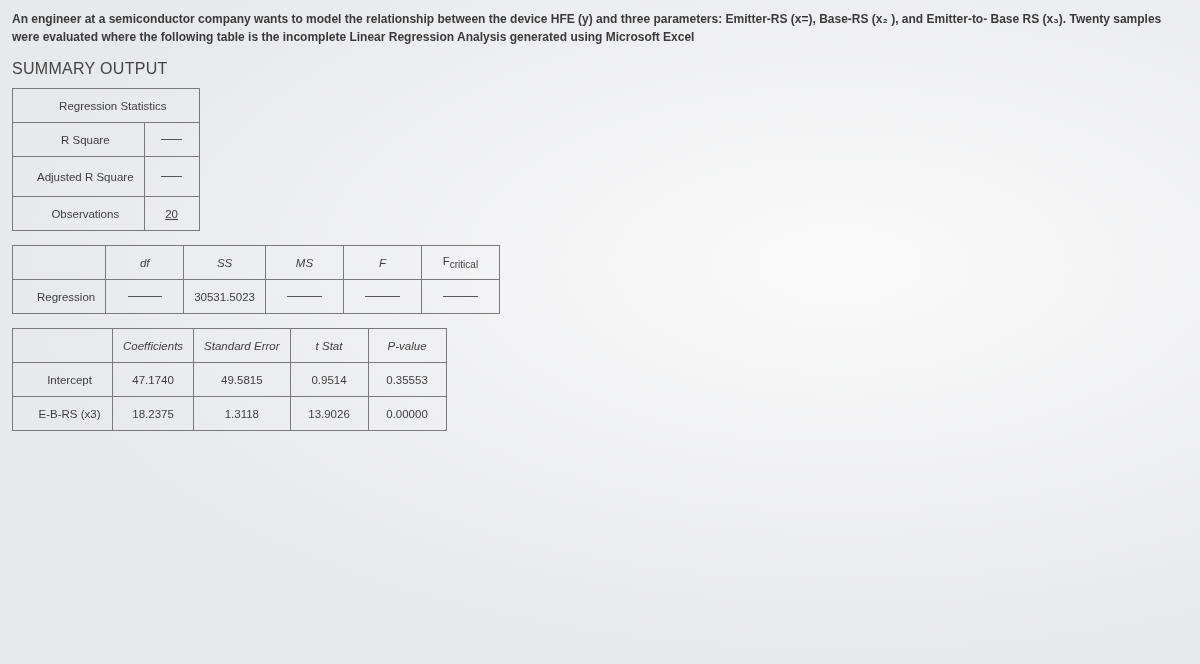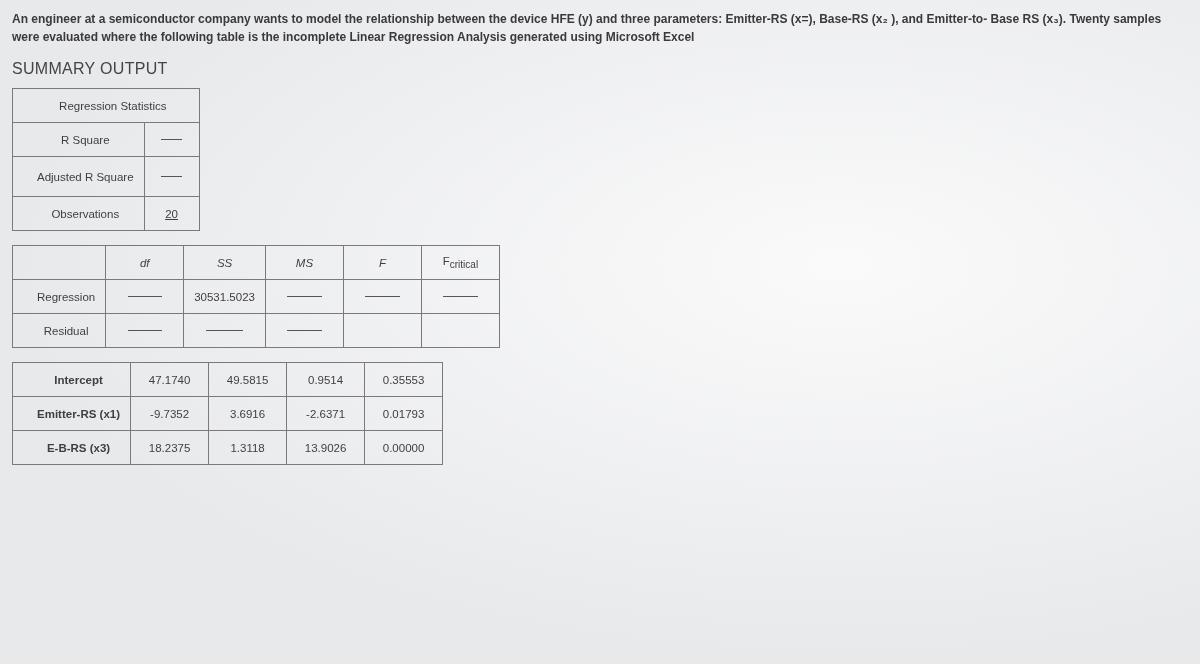--- a/index.html
+++ b/index.html
@@ -61,21 +61,21 @@
     display: block;
     border-bottom: 1px solid #555;
     width: 60%;
     margin: 0 auto;
   }
   .stats-table td:first-child { min-width: 95px; }
   .stats-table td:nth-child(2) { min-width: 55px; text-decoration: underline; }
   .anova-table td, .anova-table th { min-width: 78px; }
   .anova-table .rowlbl { min-width: 88px; }
   .coef-table td, .coef-table th { min-width: 78px; }
-  .coef-table .rowlbl { min-width: 100px; font-weight: bold; }
+  .coef-table .rowlbl { min-width: 100px; }
   .italic { font-style: italic; margin-left: 19px; }
   sub { font-size: 10px; }
   .tall { height: 40px; }
 </style>
 </head>
 <body>
 <div class="content">
 
 <div class="problem">An engineer at a semiconductor company wants to model the relationship between the device HFE (y) and three parameters: Emitter-RS (x=), Base-RS (x₂ ), and Emitter-to- Base RS (x₃). Twenty samples were evaluated where the following table is the incomplete Linear Regression Analysis generated using Microsoft Excel</div>
 
@@ -113,46 +113,38 @@
     <th>F<sub>critical</sub></th>
   </tr>
   <tr>
     <td class="lbl rowlbl">Regression</td>
     <td class="blank"></td>
     <td>30531.5023</td>
     <td class="blank"></td>
     <td class="blank"></td>
     <td class="blank"></td>
   </tr>
-  <tr>
-    <td class="lbl rowlbl">Residual</td>
-    <td class="blank"></td>
-    <td class="blank"></td>
-    <td class="blank"></td>
-    <td></td>
-    <td></td>
-  </tr>
 </tbody>
     </table>
 
 <table class="coef-table">
   <tbody>
+        <tr>
+    <th class="rowlbl"></th>
+    <th class="italic">Coefficients</th>
+    <th class="italic">Standard Error</th>
+    <th class="italic">t Stat</th>
+    <th class="italic">P-value</th>
+  </tr>
   <tr>
     <td class="lbl rowlbl">Intercept</td>
     <td>47.1740</td>
     <td>49.5815</td>
     <td>0.9514</td>
     <td>0.35553</td>
-  </tr>
-  <tr>
-    <td class="lbl rowlbl">Emitter-RS (x1)</td>
-    <td>-9.7352</td>
-    <td>3.6916</td>
-    <td>-2.6371</td>
-    <td>0.01793</td>
   </tr>
   <tr>
     <td class="lbl rowlbl">E-B-RS (x3)</td>
     <td>18.2375</td>
     <td>1.3118</td>
     <td>13.9026</td>
     <td>0.00000</td>
   </tr>
 </tbody>
     </table>

